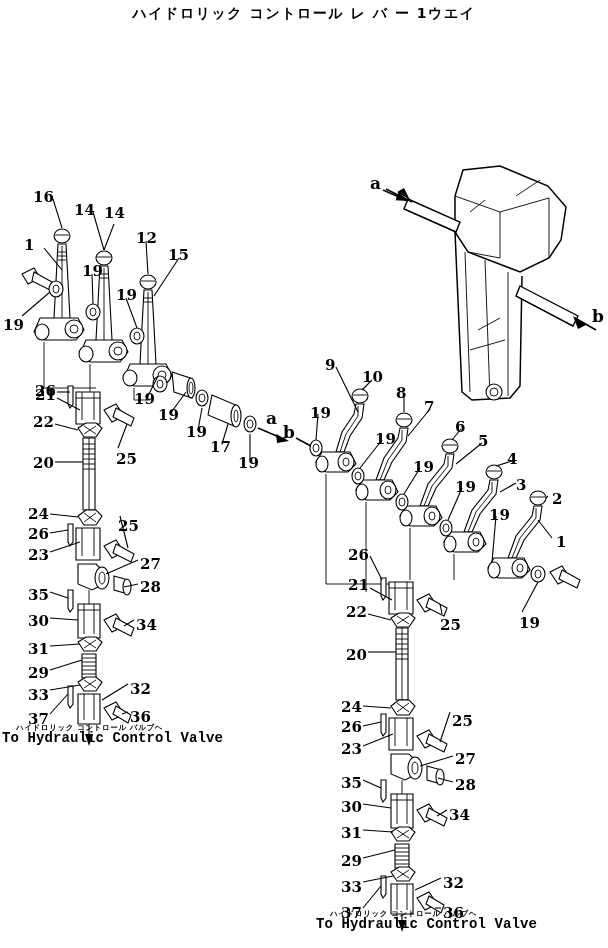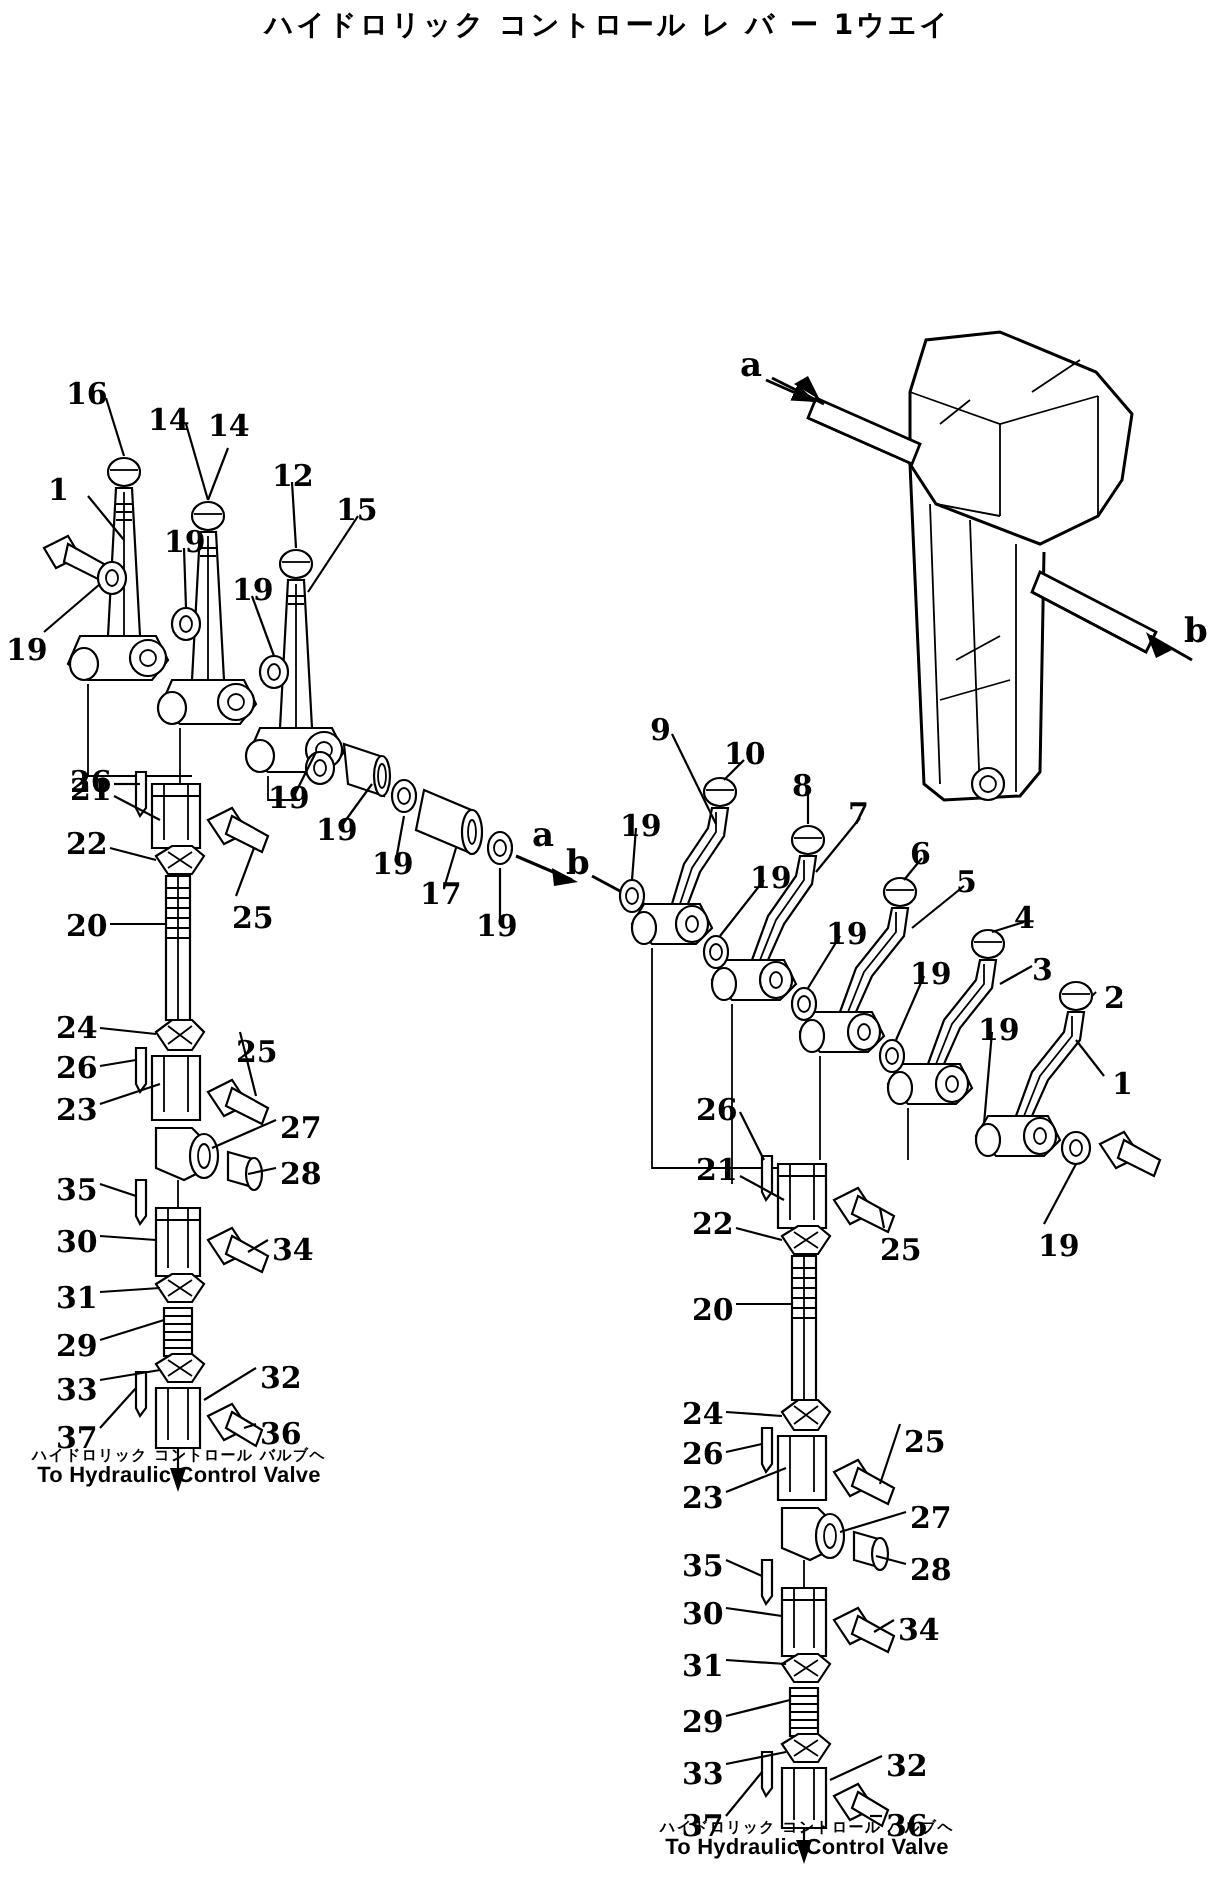--- a/index.html
+++ b/index.html
@@ -37,22 +37,22 @@
     font-size:17px;font-weight:700;line-height:17px;
   }
 
   
   .cap{position:absolute;text-align:center;white-space:nowrap;}
   .cap .jp{
     font-family:"DejaVu Sans",sans-serif;
     font-size:7.5px;font-weight:700;letter-spacing:.6px;line-height:9px;
   }
   .cap .en{
-    font-family:Liberation Sans, sans-serif;
-    font-size:11px;font-weight:700;letter-spacing:.1px;line-height:12px;
+    font-family:Liberation Mono, monospace;
+    font-size:14px;font-weight:700;letter-spacing:.1px;line-height:12px;
   }
 
   svg.art{position:absolute;left:0;top:0;width:608px;height:948px;overflow:visible;}
   svg.art *{vector-effect:non-scaling-stroke;}
   .ln{stroke:#000;fill:none;stroke-width:1.1;}
   .ln2{stroke:#000;fill:none;stroke-width:1.5;}
   .thin{stroke:#000;fill:none;stroke-width:0.9;}
   .fillw{fill:#fff;stroke:#000;stroke-width:1.1;}
   .fillw2{fill:#fff;stroke:#000;stroke-width:1.4;}
   .solid{fill:#000;stroke:none;}

